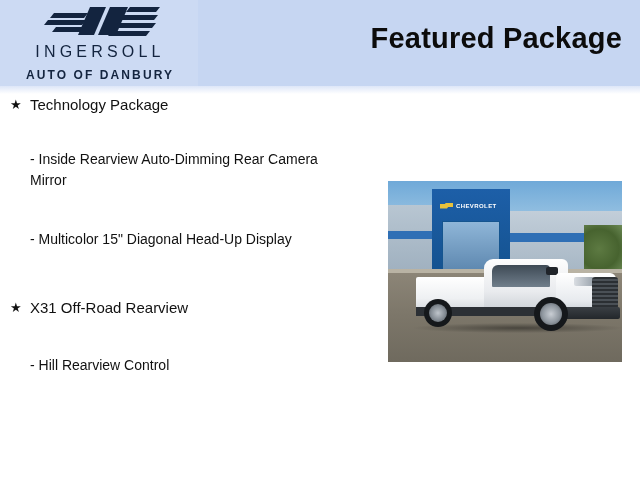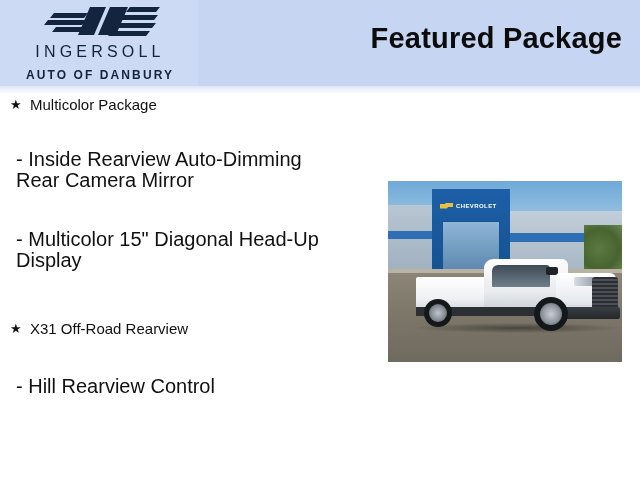--- a/index.html
+++ b/index.html
@@ -112,23 +112,23 @@
   }
   .group-star {
     position: absolute;
     left: 10px;
     top: 0;
     font-size: 13px;
     color: #111111;
     line-height: 20px;
   }
   .sub-item {
-    padding-left: 16px;
+    padding-left: 30px;
     padding-right: 34px;
-    font-size: 20px;
+    font-size: 14px;
     color: #111111;
     line-height: 21px;
   }
 
   
   .gap-after-heading { height: 34px; }
   .gap-between-subs  { height: 38px; }
   .gap-before-group2 { height: 48px; }
   .gap-after-heading2{ height: 37px; }
 
@@ -291,21 +291,21 @@
   <div class="logo-subwordmark">AUTO OF DANBURY</div>
 </div>
 
 <div class="slide-title">Featured Package</div>
 
 <div class="feature-list">
 
   <div class="feature-group">
     <div class="group-heading">
       <span class="group-star">★</span>
-      <span>Multicolor Package</span>
+      <span>Technology Package</span>
     </div>
     <div class="gap-after-heading"></div>
     <div class="sub-item">- Inside Rearview Auto-Dimming Rear Camera Mirror</div>
     <div class="gap-between-subs"></div>
     <div class="sub-item">- Multicolor 15" Diagonal Head-Up Display</div>
   </div>
 
   <div class="gap-before-group2"></div>
 
   <div class="feature-group">

